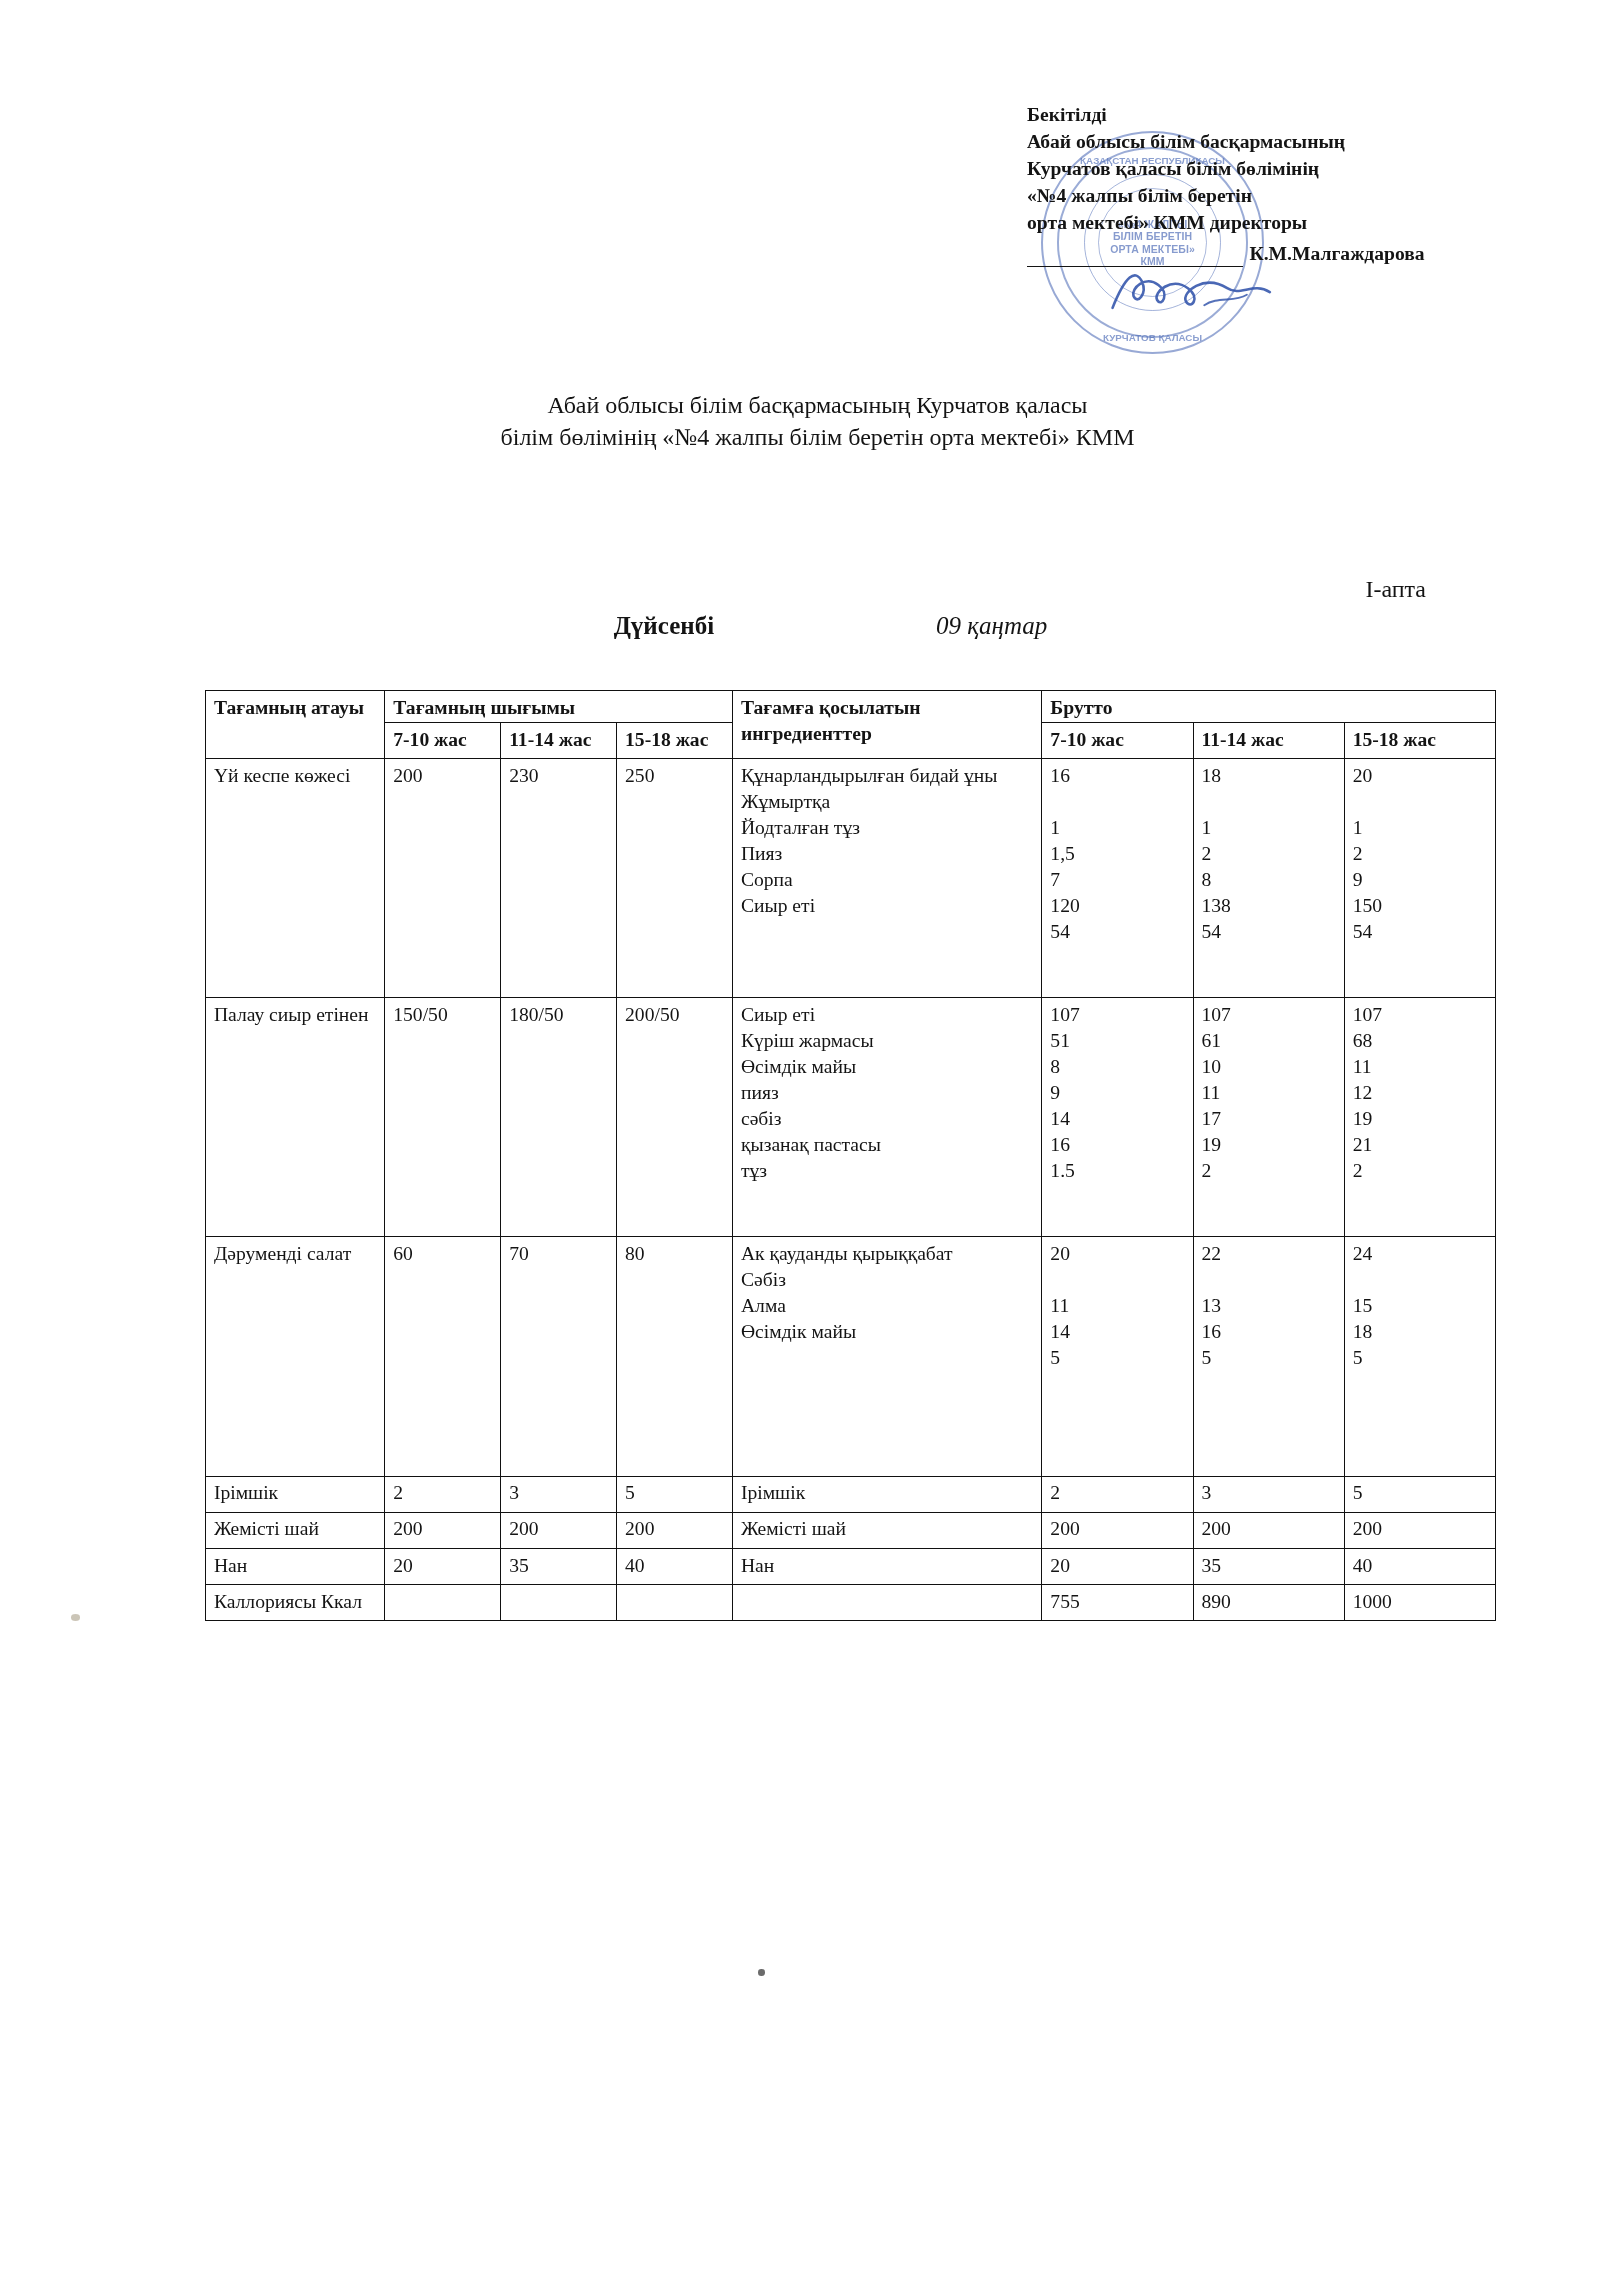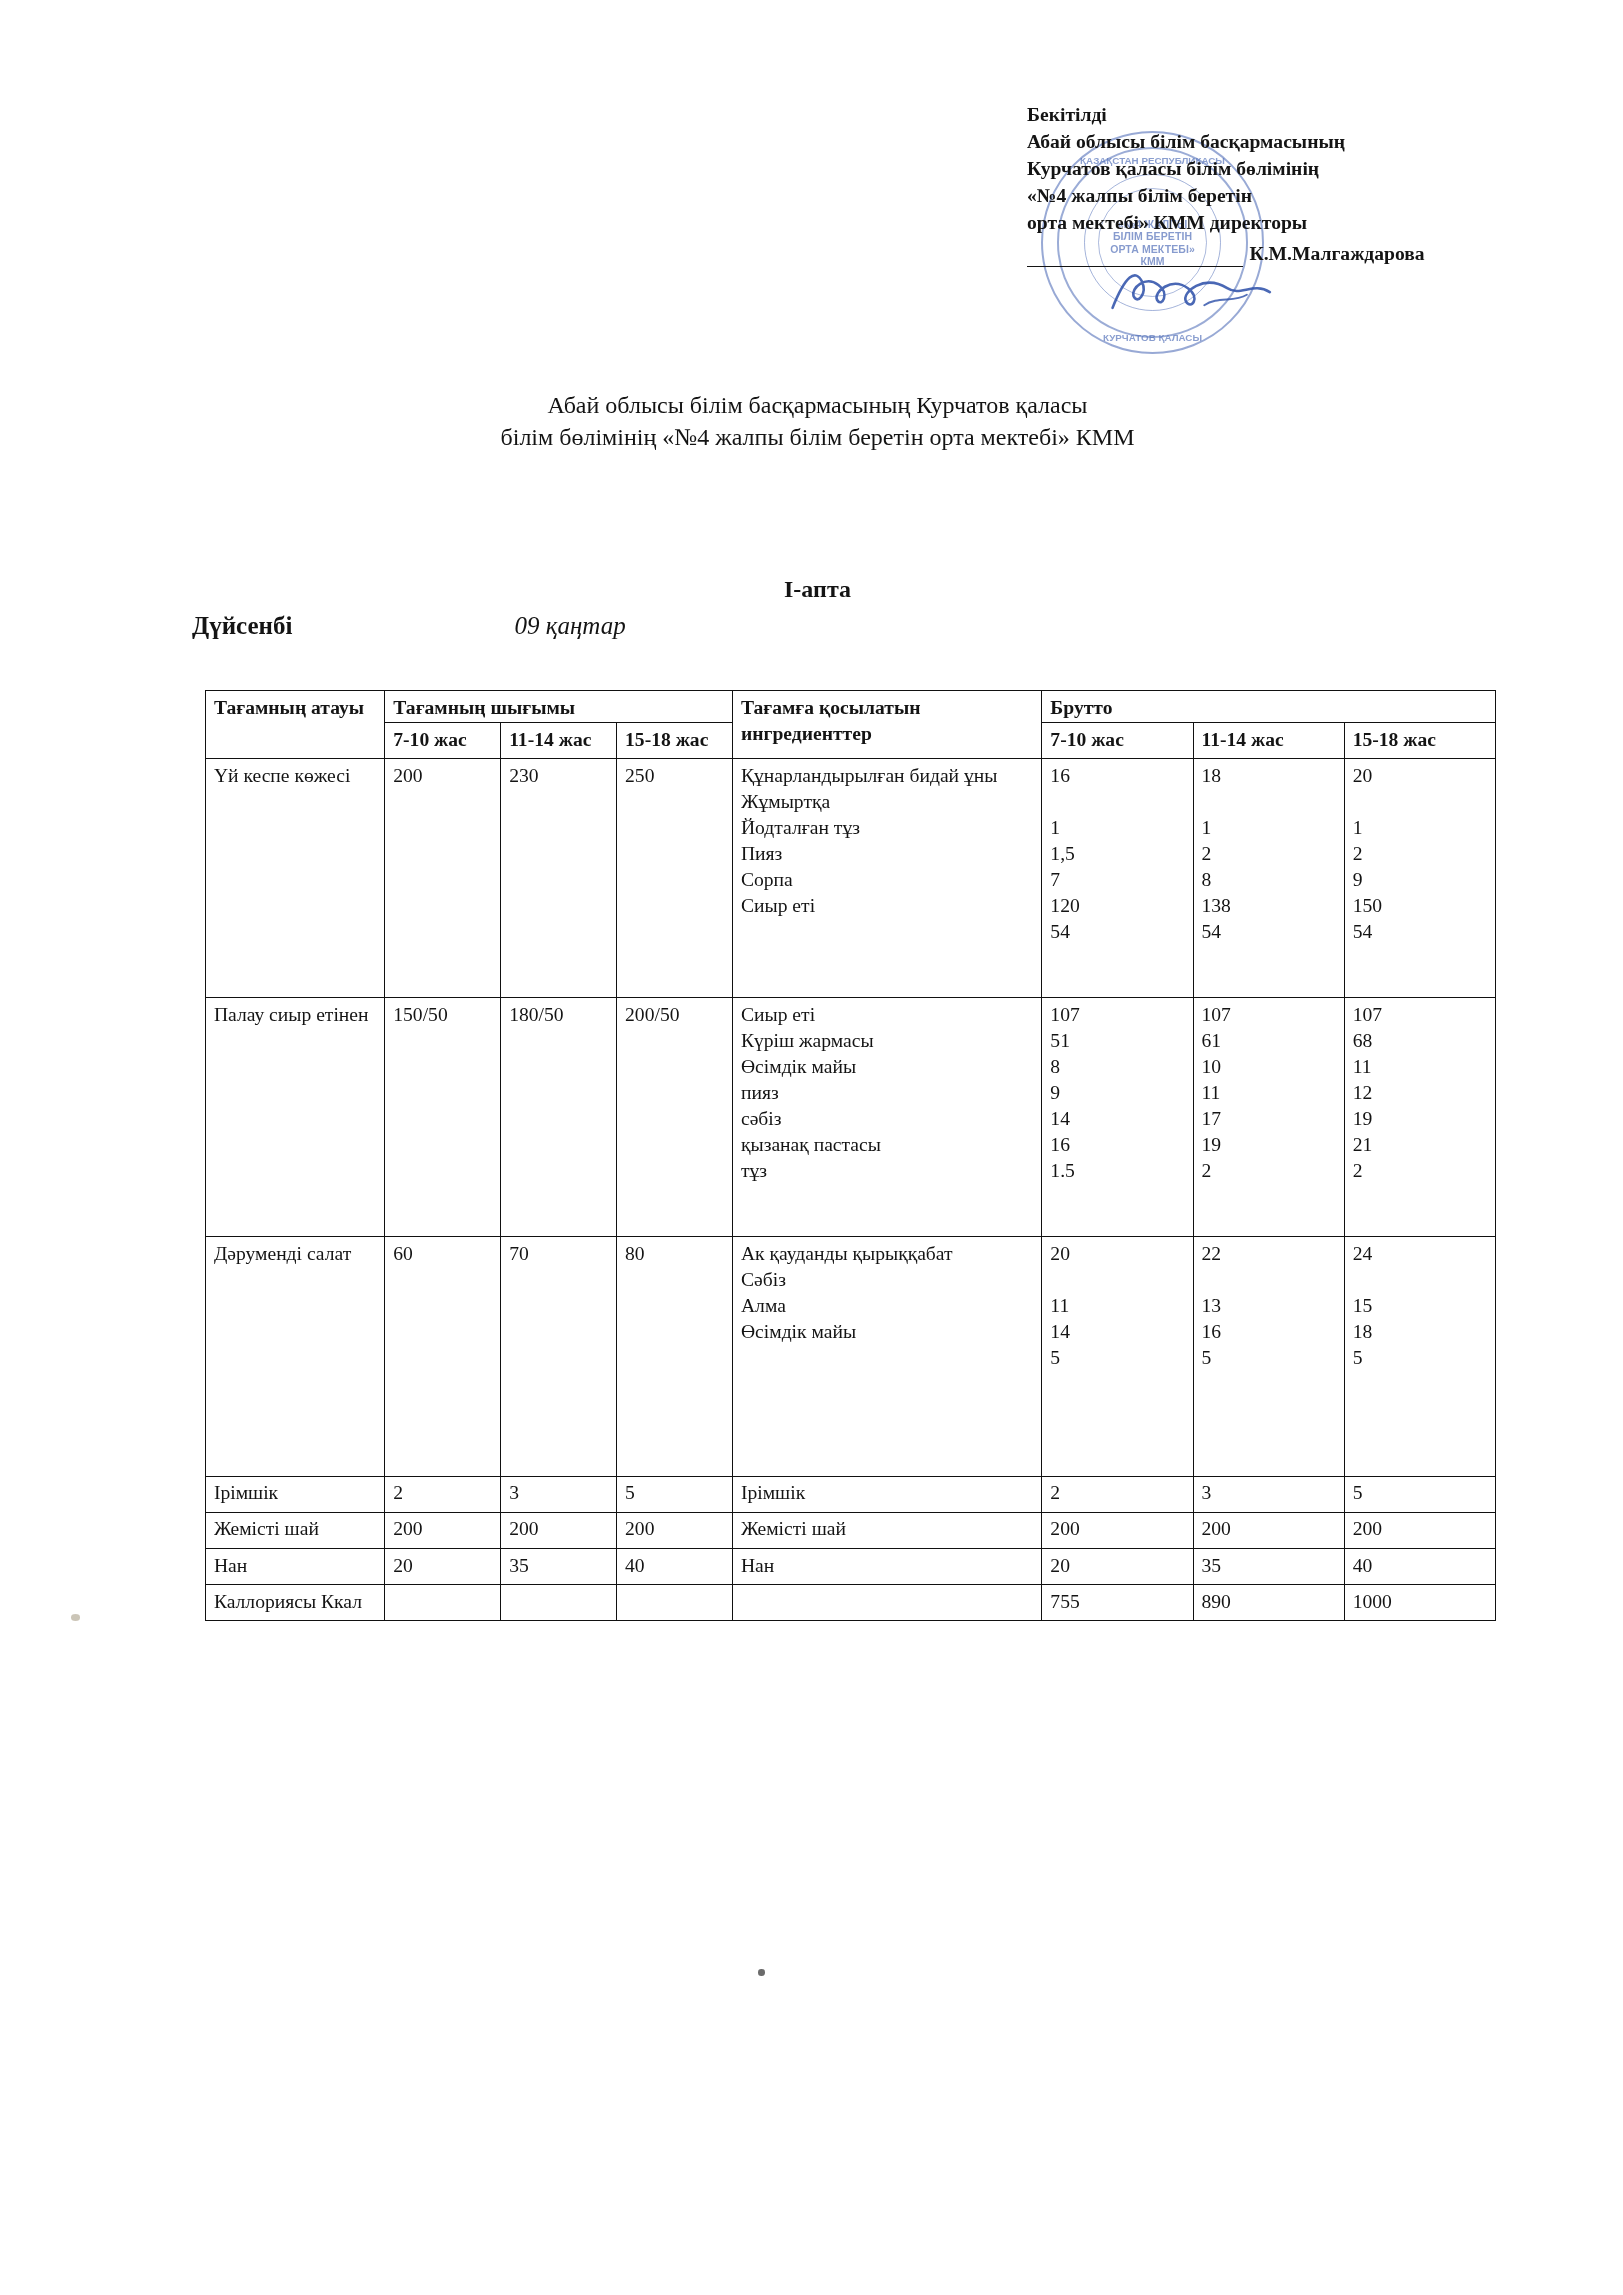--- a/index.html
+++ b/index.html
@@ -123,31 +123,31 @@
     line-height: 32px;
   }
   .title-block .t-line { white-space: nowrap; }
   .bold-inline { font-weight: bold; }
 
   .week-line {
     position: absolute;
     left: 209px;
     top: 576px;
     width: 1217px;
-    text-align: center;
+    text-align: right;
     font-size: 24px;
-    font-weight: bold;
+    font-weight: normal;
   }
   .day-row {
     position: absolute;
-    left: 192px;
+    left: 222px;
     top: 612px;
     width: 1217px;
     display: flex;
-    justify-content: flex-start;
+    justify-content: center;
     align-items: baseline;
     font-size: 25px;
   }
   .day-name {
     font-weight: bold;
   }
   .day-date {
     font-style: italic;
     margin-left: 222px;
   }

